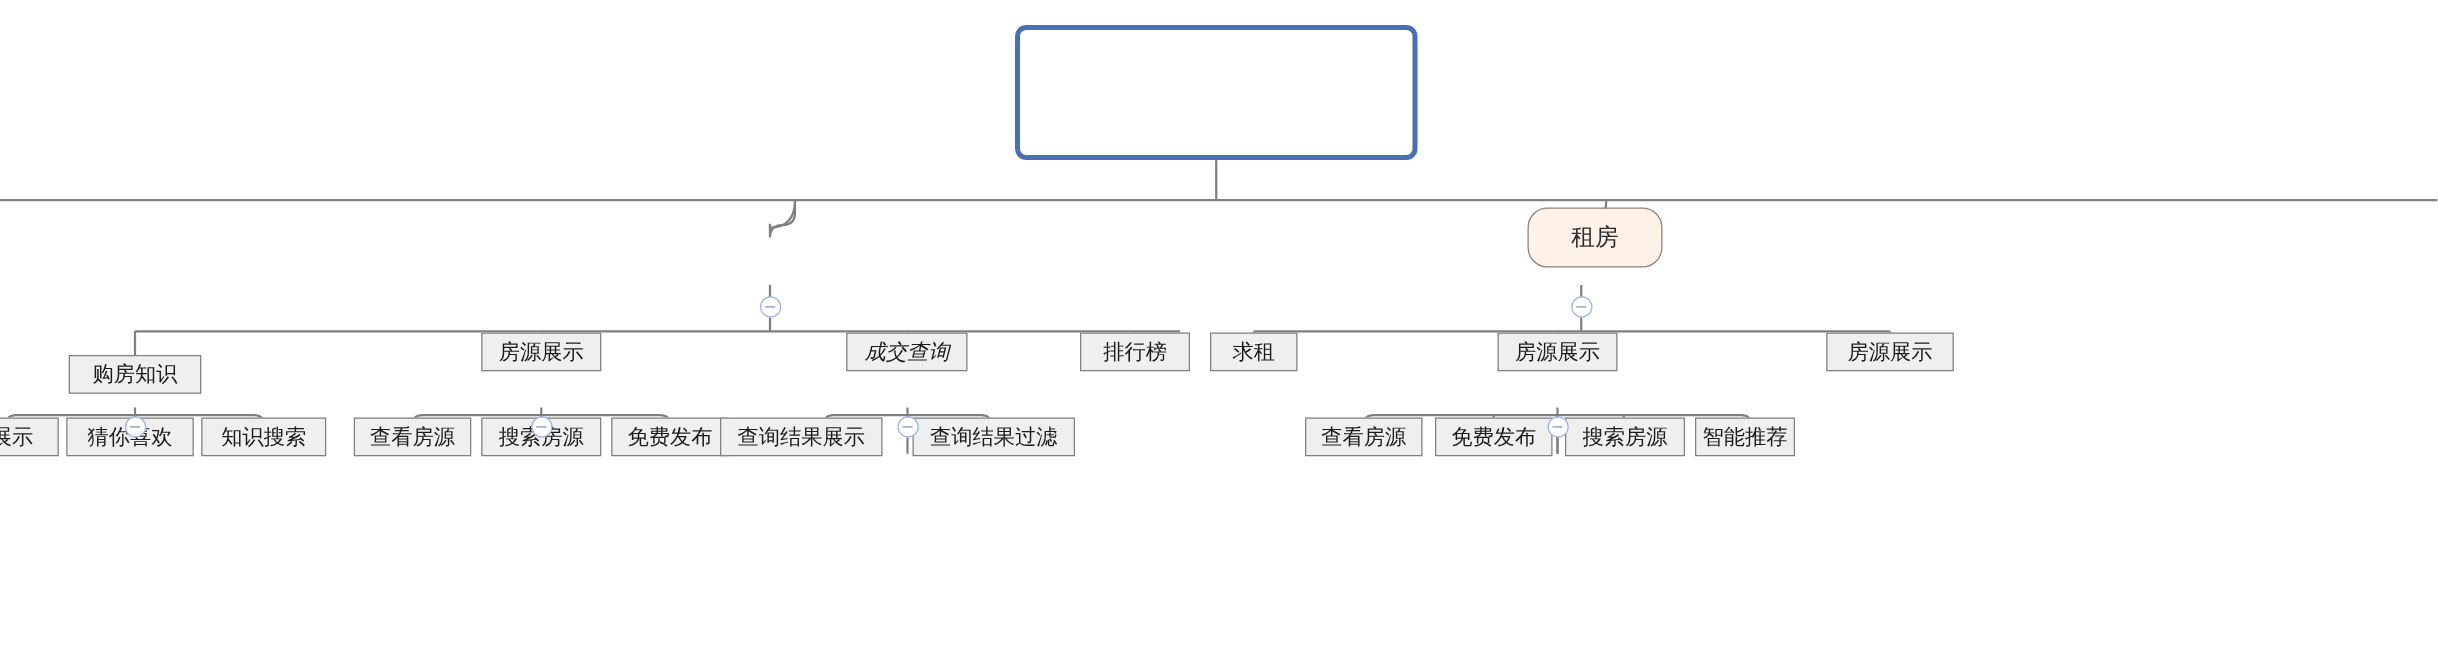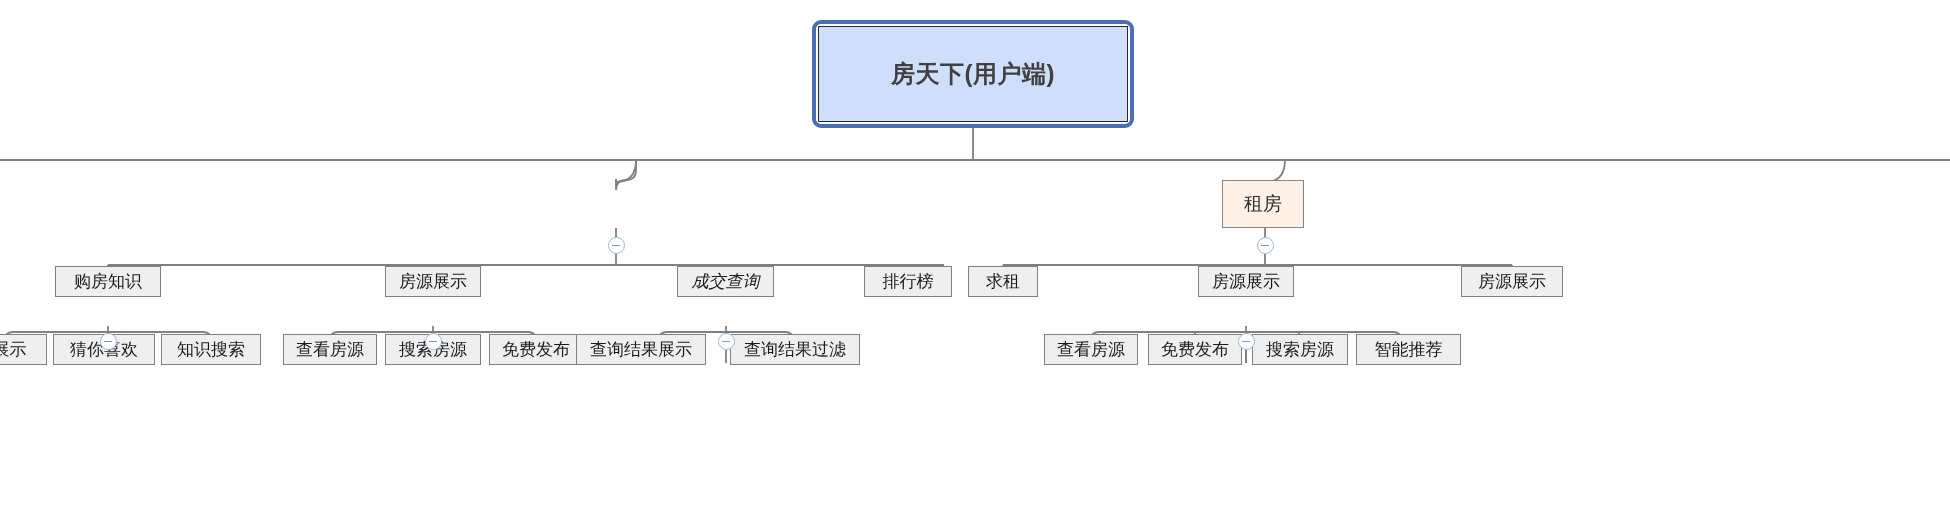--- a/index.html
+++ b/index.html
@@ -148,32 +148,31 @@
       <path d="M 1246 326 L 1246 334"></path>
       <path d="M 1246 350 L 1246 363"></path>
       <path d="M 1091 363 L 1091 340 Q 1091 332 1099 332 L 1393 332 Q 1401 332 1401 340 L 1401 363"></path>
       <path d="M 1195 332 L 1195 363"></path>
       <path d="M 1299 332 L 1299 363"></path>
       <path d="M 1246 332 L 1246 363"></path>
     </g>
   </svg>
 
   <div class="root-select-ring" style="left:812px; top:20px; width:322px; height:108px;"></div>
-  <div class="node root" style="left:818px; top:26px; width:310px; height:96px;">房天下(用户端)</div>
 
   <div class="toggle" style="left:607.5px; top:237px;">
       <span class="bar"></span>
     </div>
 
-  <div class="node lvl2" style="left:1222px; top:180px; width:82px; height:48px;">租房</div>
+  <div class="node lvl2" style="left:1222px; top:166px; width:108px; height:48px;border-radius:16px;">租房</div>
   <div class="toggle" style="left:1256.5px; top:237px;">
       <span class="bar"></span>
     </div>
 
-  <div class="node lvl3" style="left:55px; top:266px; width:106px; height:31px;">购房知识</div>
+  <div class="node lvl3" style="left:55px; top:284px; width:106px; height:31px;">购房知识</div>
   <div class="toggle" style="left:99.5px; top:333px;">
       <span class="bar"></span>
     </div>
 
   <div class="node lvl3" style="left:385px; top:266px; width:96px; height:31px;">房源展示</div>
   <div class="toggle" style="left:424.5px; top:333px;">
       <span class="bar"></span>
     </div>
 
   <div class="node lvl3" style="left:677px; top:266px; width:97px; height:31px;font-style:italic;">成交查询</div>
@@ -207,15 +206,15 @@
   <div class="node lvl4" style="left:576px; top:334px; width:130px; height:31px;">查询结果展示</div>
 
   <div class="node lvl4" style="left:730px; top:334px; width:130px; height:31px;">查询结果过滤</div>
 
   <div class="node lvl4" style="left:1044px; top:334px; width:94px; height:31px;">查看房源</div>
 
   <div class="node lvl4" style="left:1148px; top:334px; width:94px; height:31px;">免费发布</div>
 
   <div class="node lvl4" style="left:1252px; top:334px; width:96px; height:31px;">搜索房源</div>
 
-  <div class="node lvl4" style="left:1356px; top:334px; width:105px; height:31px;">智能推荐</div>
+  <div class="node lvl4" style="left:1356px; top:334px; width:80px; height:31px;">智能推荐</div>
 
 </div>
 
 </body></html>

